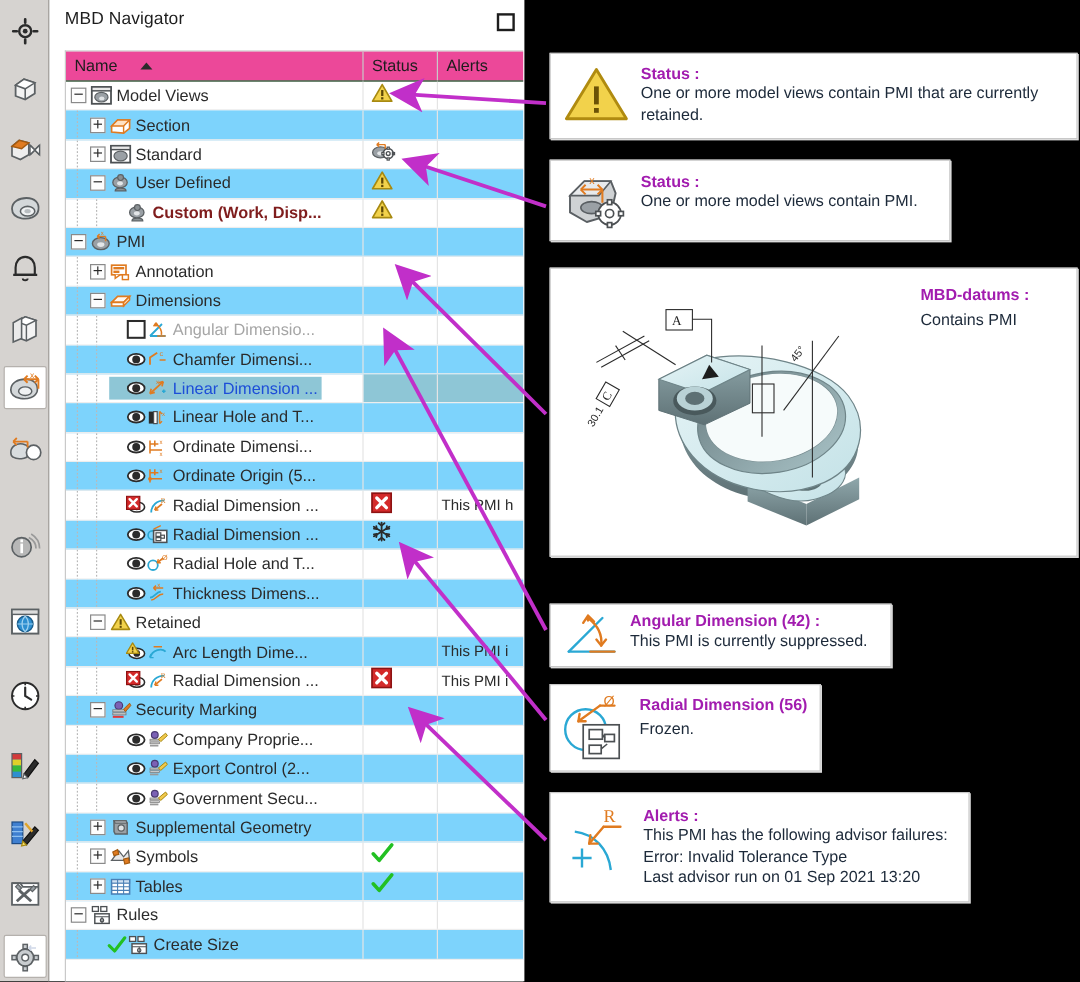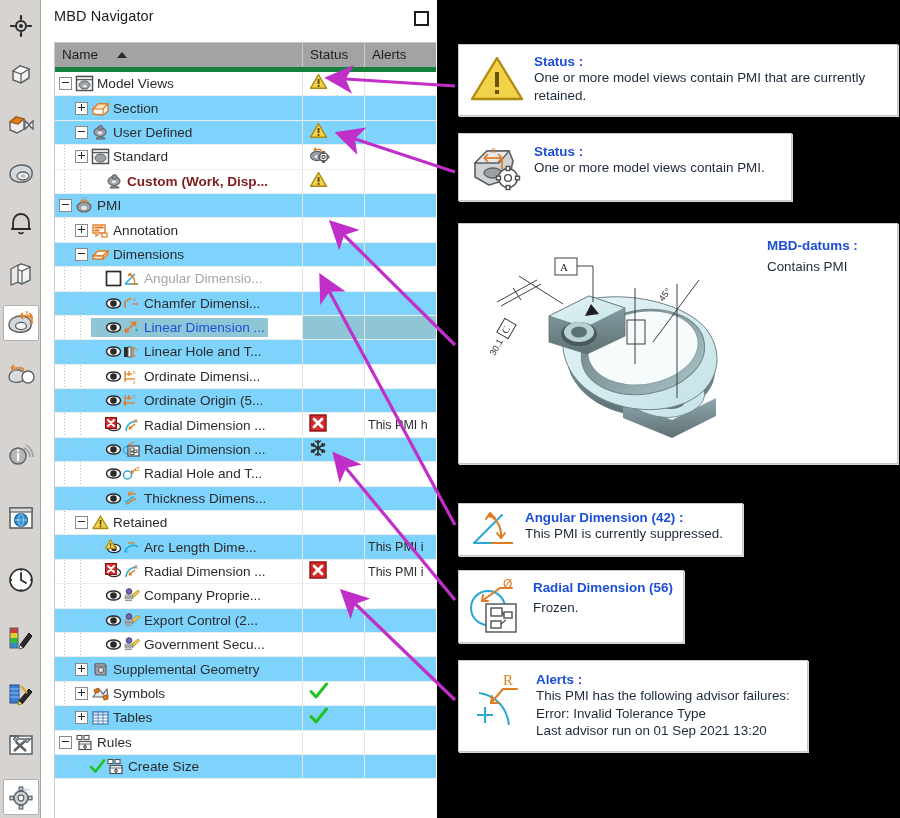--- a/index.html
+++ b/index.html
@@ -36,22 +36,22 @@
     border:2px solid #1d1d1d;box-sizing:border-box;background:transparent;
   }
 
   
   #tree{
     position:absolute;left:13px;top:42px;width:382px;height:776px;
     border-left:1px solid #c9c9c9;border-top:1px solid #c9c9c9;
     box-sizing:border-box;background:#ffffff;
   }
   #tree-head{
-    position:relative;height:24px;background:#a3a3a3;
-    border-bottom:5px solid #15803d;
+    position:relative;height:24px;background:#ec4899;
+    border-bottom:1px solid #15803d;
   }
   .hcell{
     position:absolute;top:0;height:24px;line-height:24px;
     font-size:13.5px;color:#1d1d1d;padding-left:7px;box-sizing:border-box;
     border-right:1px solid #c9c9c9;
   }
   #h-name{left:0;width:248px;}
   #h-status{left:248px;width:62px;}
   #h-alerts{left:310px;width:71px;border-right:none;}
   #sort-caret{
@@ -95,21 +95,21 @@
   
   .guide{position:absolute;top:0;width:1px;height:100%;
     background-image:linear-gradient(to bottom,#b9b9b9 50%,rgba(0,0,0,0) 0%);
     background-size:1px 3px;background-repeat:repeat-y;}
 
   
   .callout{
     position:absolute;background:#ffffff;border:1px solid #c8c8c8;
     box-shadow:1px 1px 0 #d9d9d9;box-sizing:border-box;
   }
-  .co-title{font-size:13.4px;font-weight:bold;color:#1d4ed8;}
+  .co-title{font-size:13.4px;font-weight:bold;color:#a21caf;}
   .co-body{font-size:13.4px;color:#1d2a3a;line-height:17.5px;}
   .co-inner{display:flex;gap:9px;padding:9px 10px;}
   .co-icon{flex:0 0 auto;}
   .co-text{flex:1 1 auto;}
 
   #arrows{position:absolute;left:0;top:0;width:900px;height:818px;pointer-events:none;}
 </style>
 </head>
 <body>
 
@@ -309,47 +309,20 @@
                     <path d="M2 9 L7 4 L17 4 L17 11 L12 15 L2 14 Z" fill="#fff" stroke="#e07b20" stroke-width="1.4"></path>
                     <path d="M2 9 L7 4 L17 4 L12 9 Z" fill="#ffe2c4" stroke="#e07b20" stroke-width="1.2"></path>
                     <path d="M12 9 L12 15" stroke="#e07b20" stroke-width="1.2"></path>
                   </svg>
                 </span>
                 <span class="lbl">Section</span>
               </div>
             </div>
           </div>
           <div class="cell-status"></div>
-          <div class="cell-alerts"></div>
-        </div>
-        <div class="row alt">
-          <div class="col-name">
-            <div class="guide" style="left: 9px;"></div>
-            <div class="namecell" style="left: 20px;">
-              <div class="namecell-bg">
-                <div class="exp"></div>
-                <span style="display: flex; align-items: center; flex: 0 0 auto;">
-                  <svg class="ico2" width="19" height="17" viewBox="0 0 19 17">
-                    <ellipse cx="9" cy="8" rx="6" ry="4.5" fill="#9aa0a5" stroke="#5c6164" stroke-width="1.1"></ellipse>
-                    <ellipse cx="9" cy="8.8" rx="2.4" ry="1.8" fill="#e3e6e8"></ellipse>
-                    <circle cx="9.5" cy="4" r="2.4" fill="#8a9093" stroke="#5c6164" stroke-width="1"></circle>
-                    <path d="M5 15 C5 12 14 12 14 15 Z" fill="#8a9093" stroke="#5c6164" stroke-width="1"></path>
-                  </svg>
-                </span>
-                <span class="lbl">User Defined</span>
-              </div>
-            </div>
-          </div>
-          <div class="cell-status">
-            <span><svg width="19" height="17" viewBox="0 0 19 17">
-                <path d="M9.5 1.5 L17.5 15.3 L1.5 15.3 Z" fill="#f2d24b" stroke="#a88a11" stroke-width="1.4" stroke-linejoin="round"></path>
-                <rect x="8.6" y="6" width="1.9" height="5" fill="#5d4806"></rect>
-                <rect x="8.6" y="12" width="1.9" height="1.9" fill="#5d4806"></rect>
-              </svg></span>
-          </div>
           <div class="cell-alerts"></div>
         </div>
         <div class="row">
           <div class="col-name">
             <div class="guide" style="left: 9px;"></div>
             <div class="namecell" style="left: 20px;">
               <div class="namecell-bg">
                 <div class="exp plus"></div>
                 <span style="display: flex; align-items: center; flex: 0 0 auto;">
                   <svg class="ico2" width="19" height="17" viewBox="0 0 19 17">
@@ -376,20 +349,47 @@
                 </g>
                 <g stroke="#e07b20" stroke-width="1.2" fill="none">
                   <path d="M5 3.5 L12 3.5"></path>
                   <path d="M5 3.5 L7 1.8 M5 3.5 L7 5.2"></path>
                   <path d="M12 3.5 L12 7"></path>
                 </g>
               </svg></span>
           </div>
           <div class="cell-alerts"></div>
         </div>
+        <div class="row alt">
+          <div class="col-name">
+            <div class="guide" style="left: 9px;"></div>
+            <div class="namecell" style="left: 20px;">
+              <div class="namecell-bg">
+                <div class="exp"></div>
+                <span style="display: flex; align-items: center; flex: 0 0 auto;">
+                  <svg class="ico2" width="19" height="17" viewBox="0 0 19 17">
+                    <ellipse cx="9" cy="8" rx="6" ry="4.5" fill="#9aa0a5" stroke="#5c6164" stroke-width="1.1"></ellipse>
+                    <ellipse cx="9" cy="8.8" rx="2.4" ry="1.8" fill="#e3e6e8"></ellipse>
+                    <circle cx="9.5" cy="4" r="2.4" fill="#8a9093" stroke="#5c6164" stroke-width="1"></circle>
+                    <path d="M5 15 C5 12 14 12 14 15 Z" fill="#8a9093" stroke="#5c6164" stroke-width="1"></path>
+                  </svg>
+                </span>
+                <span class="lbl">User Defined</span>
+              </div>
+            </div>
+          </div>
+          <div class="cell-status">
+            <span><svg width="19" height="17" viewBox="0 0 19 17">
+                <path d="M9.5 1.5 L17.5 15.3 L1.5 15.3 Z" fill="#f2d24b" stroke="#a88a11" stroke-width="1.4" stroke-linejoin="round"></path>
+                <rect x="8.6" y="6" width="1.9" height="5" fill="#5d4806"></rect>
+                <rect x="8.6" y="12" width="1.9" height="1.9" fill="#5d4806"></rect>
+              </svg></span>
+          </div>
+          <div class="cell-alerts"></div>
+        </div>
         <div class="row">
           <div class="col-name">
             <div class="guide" style="left: 9px;"></div>
             <div class="guide" style="left: 25px;"></div>
             <div class="namecell" style="left: 36px;">
               <div class="namecell-bg">
                 <div class="spacer"></div>
                 <span style="display: flex; align-items: center; flex: 0 0 auto;">
                   <svg class="ico2" width="19" height="17" viewBox="0 0 19 17">
                     <ellipse cx="9" cy="8" rx="6" ry="4.5" fill="#9aa0a5" stroke="#5c6164" stroke-width="1.1"></ellipse>
@@ -873,20 +873,42 @@
           </div>
           <div class="cell-status">
             <span><svg width="18" height="18" viewBox="0 0 18 18">
                 <rect x="1" y="1" width="16" height="16" fill="#d42a2a" stroke="#8d1212" stroke-width="1.4"></rect>
                 <path d="M5 5 L13 13 M13 5 L5 13" stroke="#fff" stroke-width="2.8" stroke-linecap="round"></path>
               </svg></span>
           </div>
           <div class="cell-alerts">
             <span class="alert-txt">This PMI i</span>
           </div>
+        </div>
+        <div class="row alt">
+          <div class="col-name">
+            <div class="guide" style="left: 9px;"></div>
+            <div class="namecell" style="left: 20px;">
+              <div class="namecell-bg">
+                <div class="exp"></div>
+                <span style="display: flex; align-items: center; flex: 0 0 auto;">
+                  <svg class="ico2" width="19" height="17" viewBox="0 0 19 17">
+                    <circle cx="8" cy="5" r="3.2" fill="#7b61b5" stroke="#4a3a72" stroke-width="1"></circle>
+                    <rect x="3" y="8.5" width="11" height="1.7" fill="#d4d4d4" stroke="#777" stroke-width=".7"></rect>
+                    <rect x="3" y="11" width="11" height="1.7" fill="#d4d4d4" stroke="#777" stroke-width=".7"></rect>
+                    <rect x="3" y="13.5" width="9" height="1.7" fill="#e03a3a"></rect>
+                    <path d="M12 8 L17 3 L18 5 L13.5 10 Z" fill="#e07b20" stroke="#a35a10" stroke-width=".8"></path>
+                  </svg>
+                </span>
+                <span class="lbl">Security Marking</span>
+              </div>
+            </div>
+          </div>
+          <div class="cell-status"></div>
+          <div class="cell-alerts"></div>
         </div>
         <div class="row">
           <div class="col-name">
             <div class="guide" style="left: 9px;"></div>
             <div class="guide" style="left: 25px;"></div>
             <div class="namecell" style="left: 36px;">
               <div class="namecell-bg">
                 <div class="spacer"></div>
                 <span style="display: flex; align-items: center; flex: 0 0 auto;">
                   <svg class="ico" viewBox="0 0 17 17">

